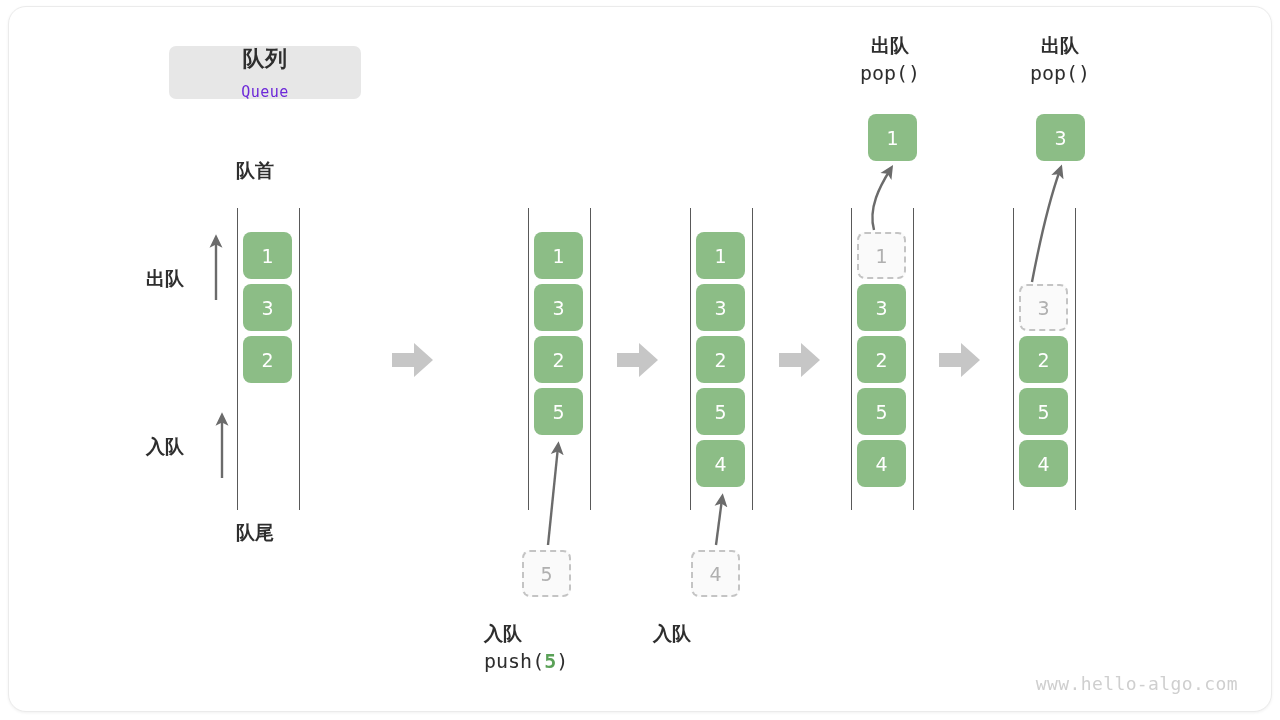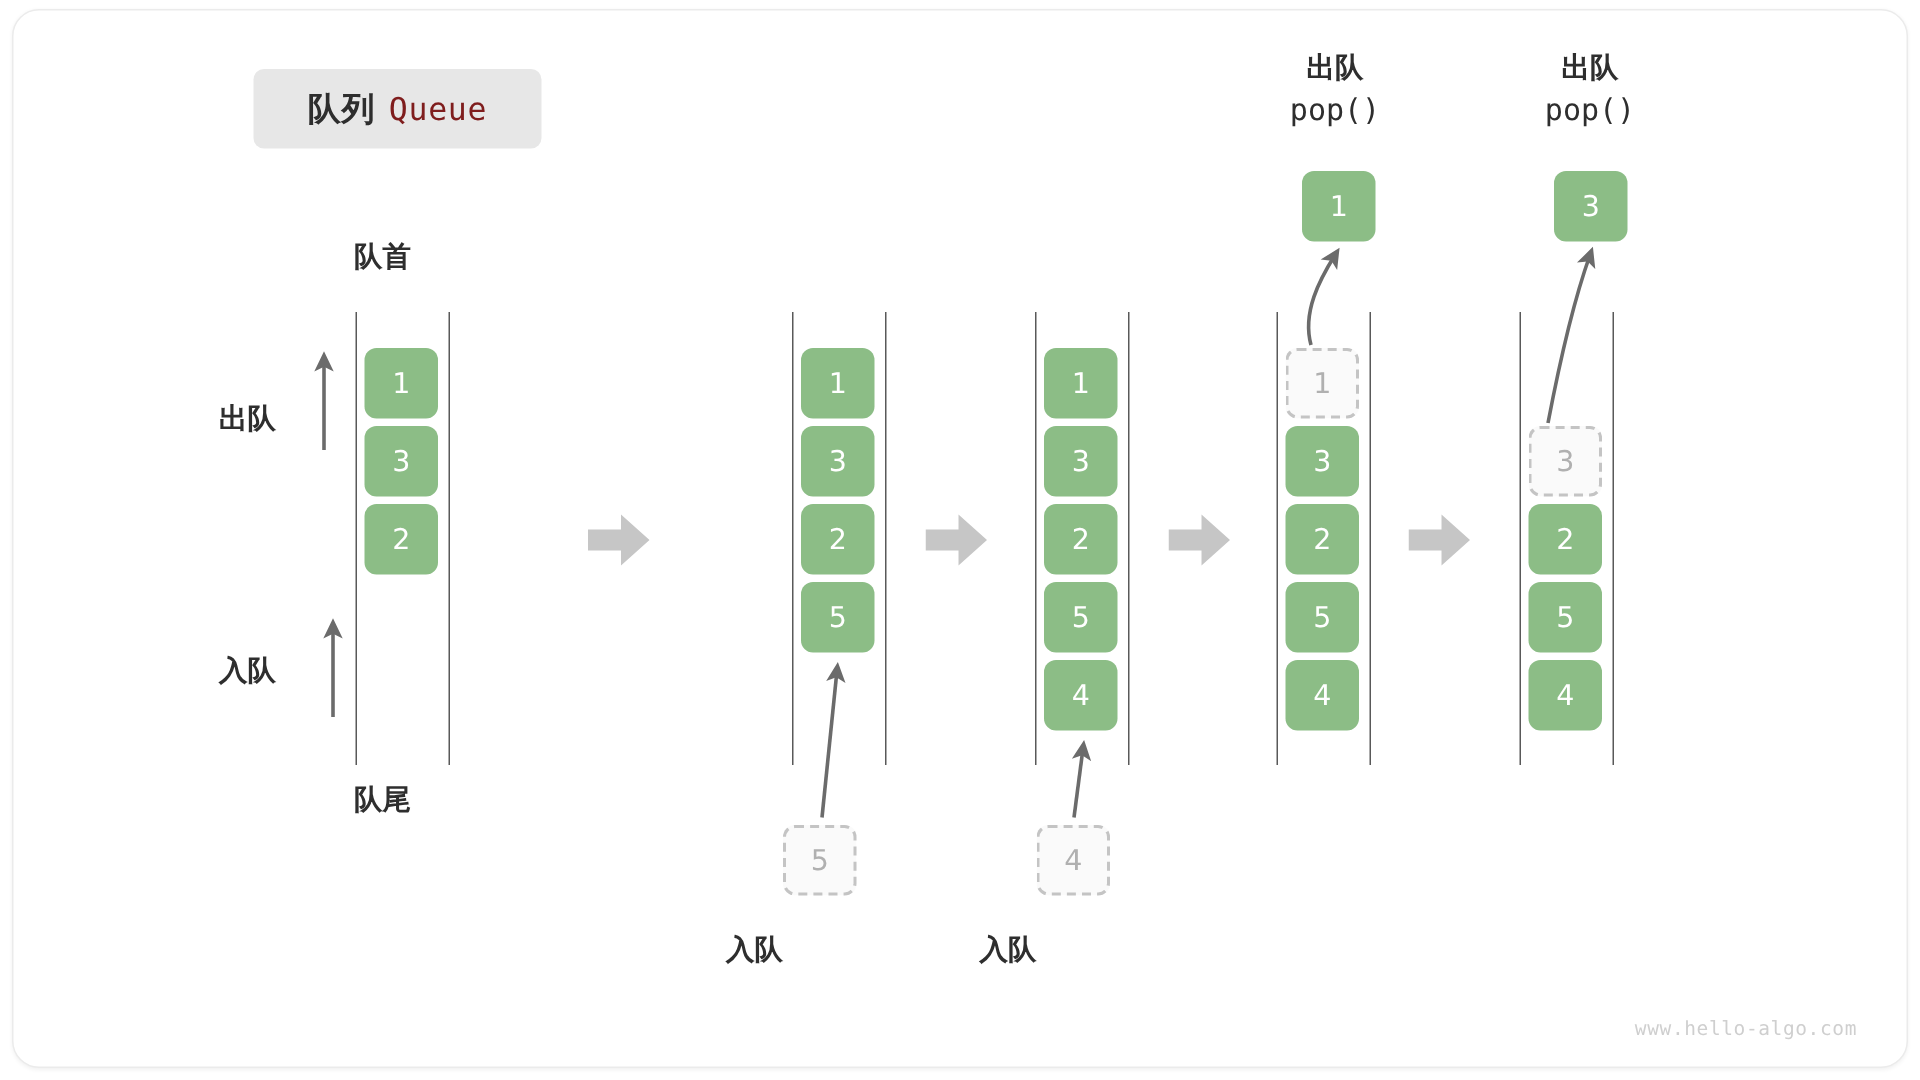--- a/index.html
+++ b/index.html
@@ -33,32 +33,33 @@
     left: 169px;
     top: 46px;
     width: 192px;
     height: 53px;
     background: #e7e7e7;
     border-radius: 7px;
     display: flex;
     align-items: center;
     justify-content: center;
     gap: 9px;
+    flex-direction: column;
   }
   .title-cn {
     font-family: "DejaVu Sans", sans-serif;
     font-size: 22px;
     font-weight: 700;
     color: #2e2e2e;
     letter-spacing: 0.5px;
   }
   .title-en {
     font-family: "DejaVu Sans Mono", monospace;
-    font-size: 21px;
-    color: #7f1d1d;
+    font-size: 15px;
+    color: #6d28d9;
     letter-spacing: 0.5px;
   }
 
   
   .cn-label {
     position: absolute;
     font-family: "DejaVu Sans", sans-serif;
     font-size: 19px;
     font-weight: 700;
     color: #2e2e2e;
@@ -128,21 +129,21 @@
     height: 720px;
     pointer-events: none;
   }
 
   
   .watermark {
     position: absolute;
     right: 42px;
     bottom: 26px;
     font-family: "DejaVu Sans Mono", monospace;
-    font-size: 13px;
+    font-size: 18px;
     color: #cfcfcf;
     letter-spacing: 0.4px;
   }
 </style>
 </head>
 <body>
 
 <div id="stage">
   <div class="card"></div>
 
@@ -165,20 +166,21 @@
     <div class="op-cn">出队</div>
     <div class="op-code">pop()</div>
   </div>
 
   <div class="cell" style="left:868px; top:114px;">1</div>
   <div class="cell" style="left:1036px; top:114px;">3</div>
 
   <div class="cell ghost" style="left:522px; top:550px;">5</div>
   <div class="op-block" style="left:484px; top:620px; width:126px; text-align:left;">
     <div class="op-cn">入队</div>
+    <div class="op-code"><span>push(</span><span class="num-accent">5</span><span>)</span></div>
   </div>
 
   <div class="cell ghost" style="left:691px; top:550px;">4</div>
   <div class="op-block" style="left:653px; top:620px; width:126px; text-align:left;">
     <div class="op-cn">入队</div>
   </div>
 
   <div>
     <div class="rail" style="left:237px; top:208px; height:302px;"></div>
     <div class="rail" style="left:299px; top:208px; height:302px;"></div>

